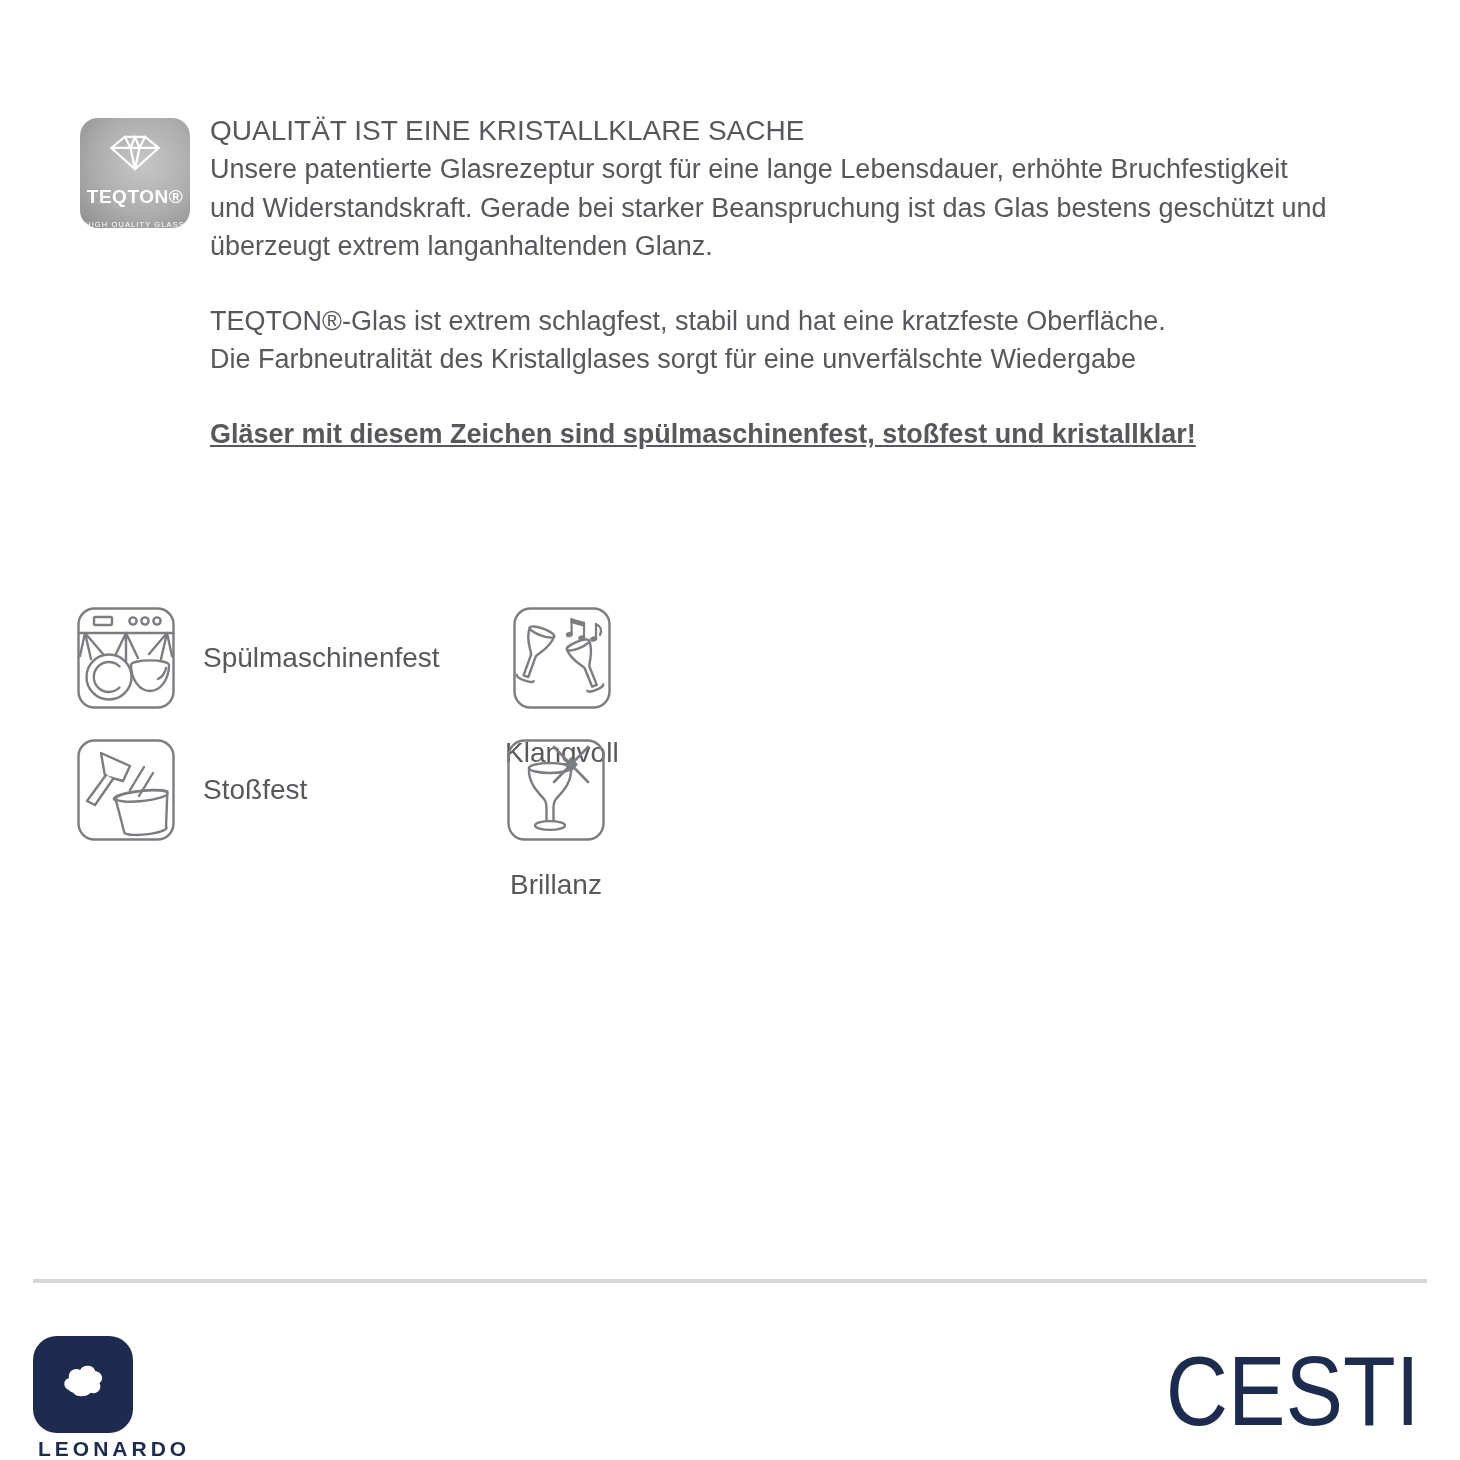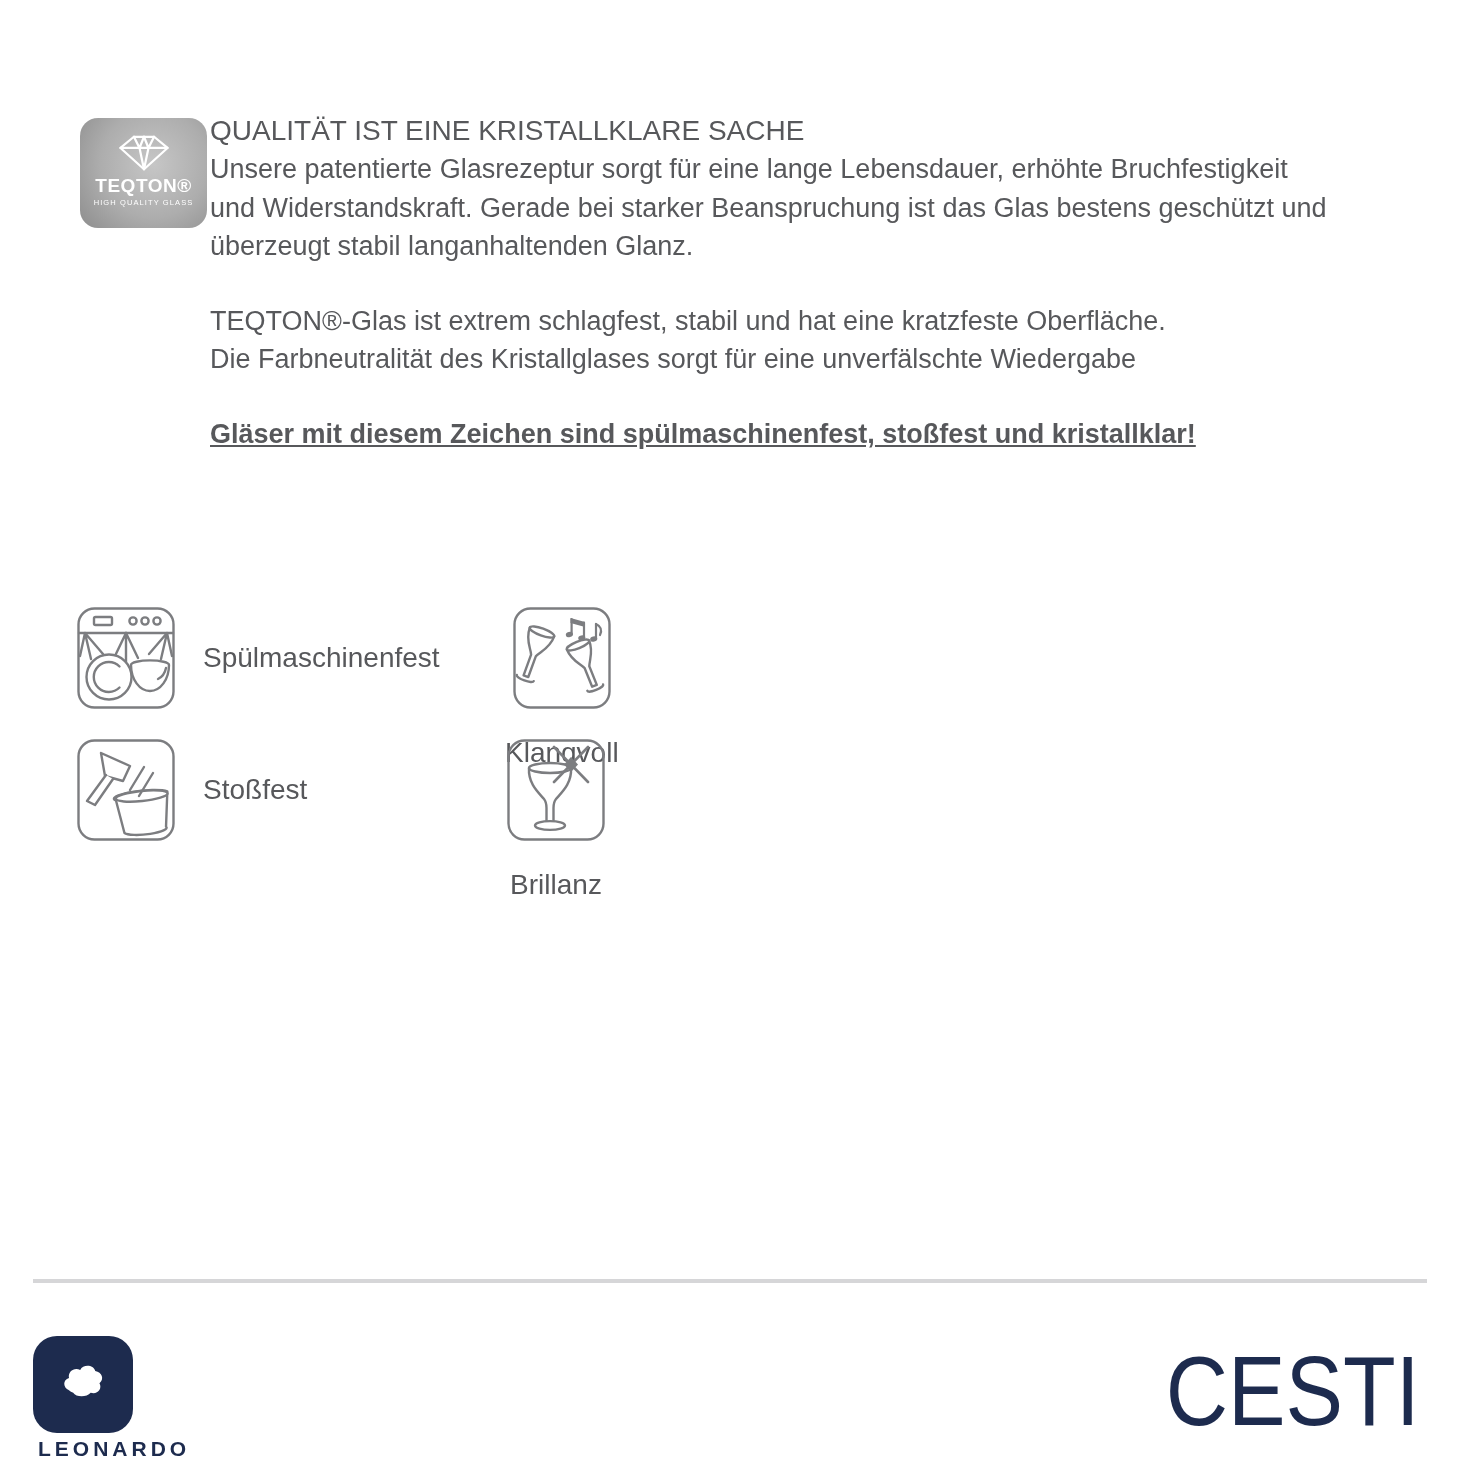--- a/index.html
+++ b/index.html
@@ -2,23 +2,23 @@
 <html style="--text: #57585b; --icon_stroke: #7c7d80; --navy: #1d2b4e; --divider: #d6d6d8;"><head>
 <meta charset="utf-8">
 <style>
   html,body{margin:0;padding:0;}
   body{
     width:1460px;height:1460px;background:#ffffff;position:relative;overflow:hidden;
     font-family:"Liberation Sans", sans-serif;
   }
   
   .badge{
-    position:absolute;left:80px;top:118px;width:127px;height:110px;border-radius:18px;
+    position:absolute;left:80px;top:118px;width:110px;height:110px;border-radius:18px;
     background:radial-gradient(circle at 58% 42%, #c6c6c6 0%, #adadad 55%, #8d8d8d 100%);
-    display:flex;flex-direction:column;align-items:center;justify-content:flex-start;
+    display:flex;flex-direction:column;align-items:center;justify-content:space-between;
     padding-top:15px;box-sizing:border-box;color:#fff;
   }
   .badge svg{display:block;}
   .badge-title{font-size:19px;font-weight:bold;letter-spacing:.5px;margin-top:3px;line-height:1;}
   .badge-sub{font-size:7.5px;letter-spacing:1.1px;margin-top:4px;line-height:1;}
   
   .content{position:absolute;left:210px;top:112px;width:1210px;color:var(--text);}
   .content h1{font-size:28px;line-height:38px;margin:0;font-weight:normal;color:var(--text);}
   .para{margin:0;font-size:27px;line-height:38.6px;}
   .para div{white-space:nowrap;}
@@ -64,21 +64,21 @@
   </svg>
   <div class="badge-title">TEQTON®</div>
   <div class="badge-sub">HIGH QUALITY GLASS</div>
 </div>
 
 <div class="content">
   <h1>QUALITÄT IST EINE KRISTALLKLARE SACHE</h1>
   <div class="para">
     <div>Unsere patentierte Glasrezeptur sorgt für eine lange Lebensdauer, erhöhte Bruchfestigkeit</div>
     <div>und Widerstandskraft. Gerade bei starker Beanspruchung ist das Glas bestens geschützt und</div>
-    <div>überzeugt stabil langanhaltenden Glanz.</div>
+    <div>überzeugt extrem langanhaltenden Glanz.</div>
   </div>
   <div class="para second">
     <div>TEQTON®-Glas ist extrem schlagfest, stabil und hat eine kratzfeste Oberfläche.</div>
     <div>Die Farbneutralität des Kristallglases sorgt für eine unverfälschte Wiedergabe</div>
   </div>
   <div class="highlight">Gläser mit diesem Zeichen sind spülmaschinenfest, stoßfest und kristallklar!</div>
 </div>
 
 <div class="feature f1">
   <span class="ficon">

